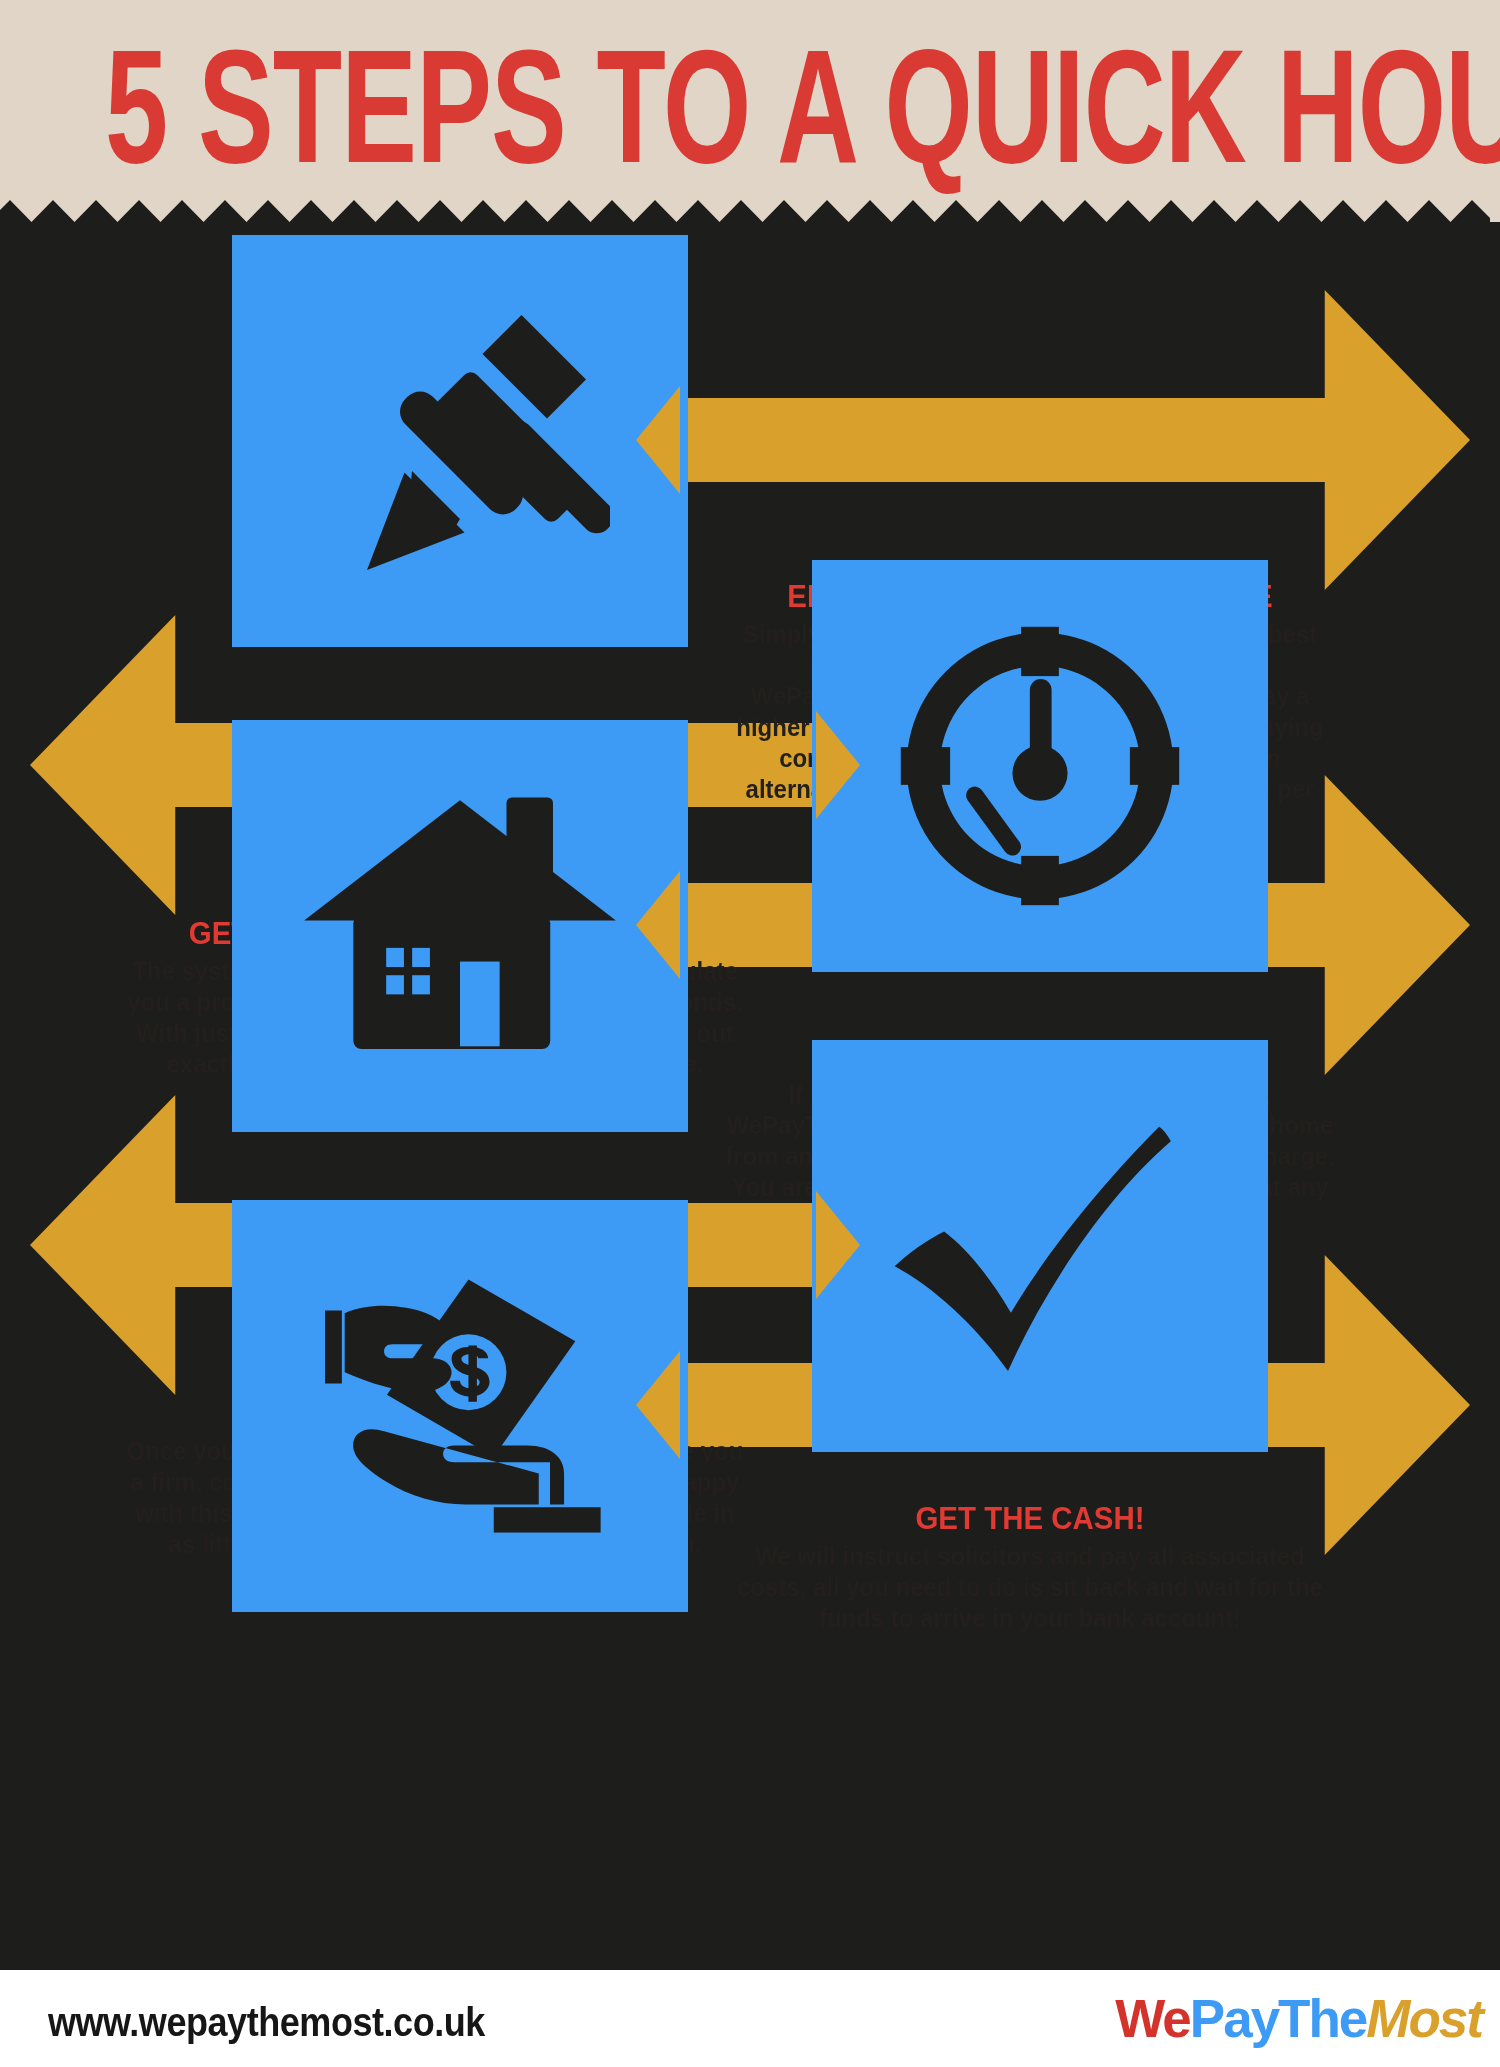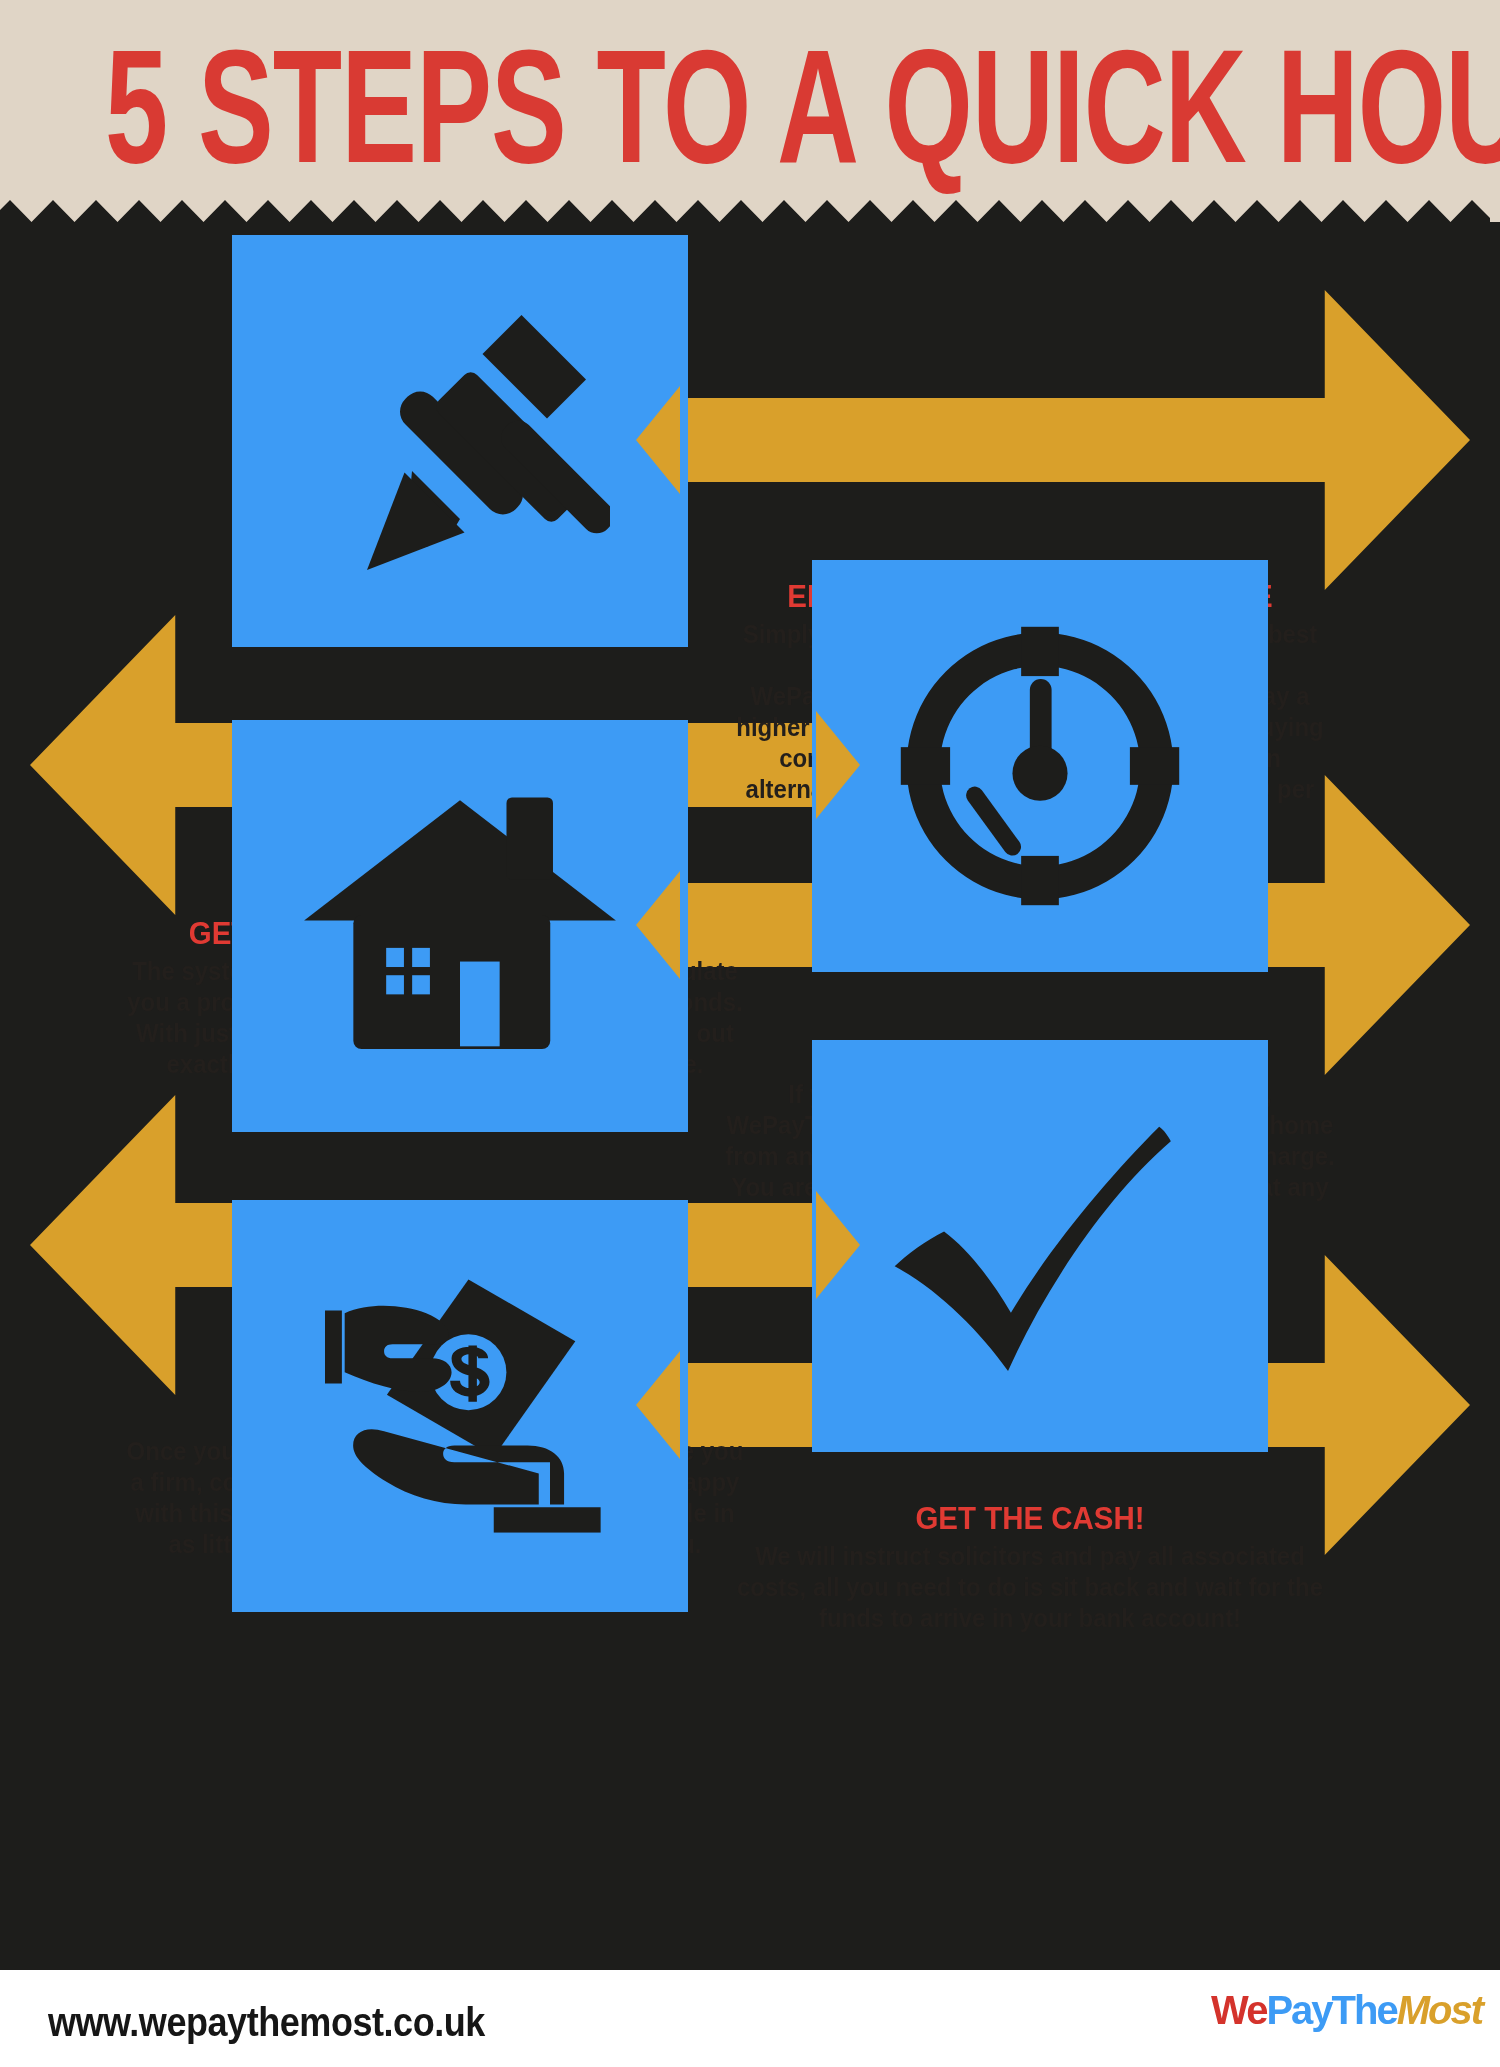--- a/index.html
+++ b/index.html
@@ -49,21 +49,21 @@
   }
   .footer-url{
     position:absolute; left:48px; top:18px;
     font-size:40px; font-weight:bold; color:#161616;
     font-family:"Liberation Sans", sans-serif;
     transform:scaleX(0.90); transform-origin:left top;
     letter-spacing:-0.5px;
   }
   .footer-logo{
     position:absolute; right:18px; top:6px;
-    font-size:40px; font-weight:bold;
+    font-size:53px; font-weight:bold;
     font-family:"Liberation Sans", sans-serif;
     letter-spacing:-2px;
     white-space:nowrap;
   }
   .logo-we  { color:#d4332c; }
   .logo-pay { color:#3d9bf5; }
   .logo-most{ color:#d9a02b; font-style:italic; }
 
   
   .step{ position:absolute; }

